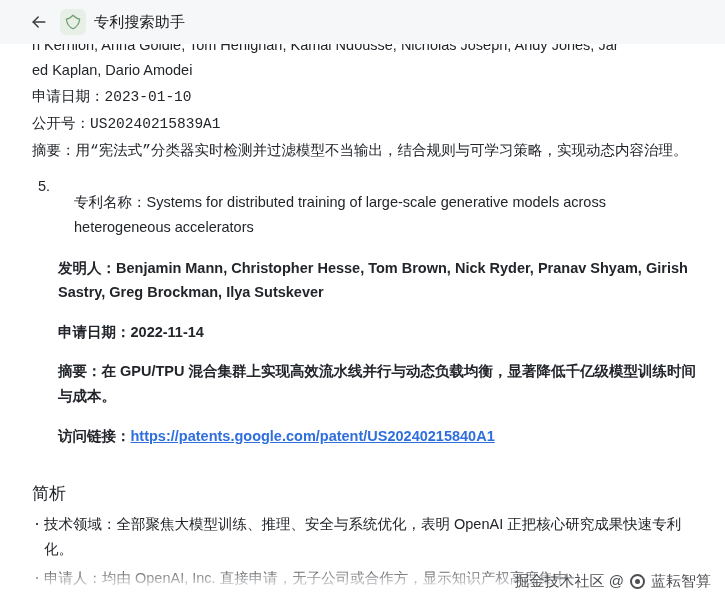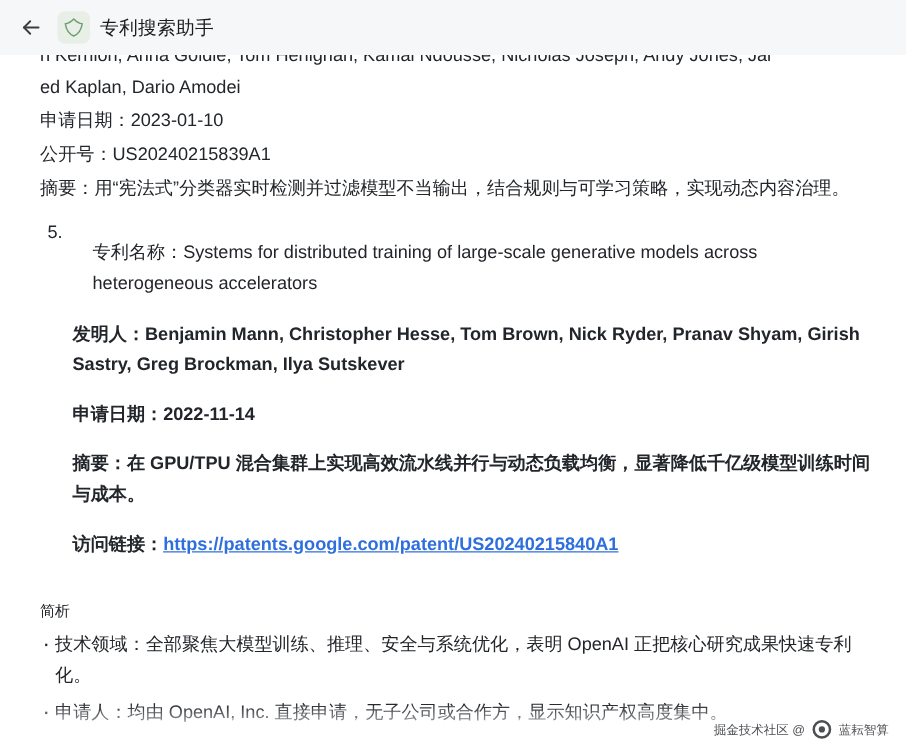--- a/index.html
+++ b/index.html
@@ -16,21 +16,21 @@
     overflow: hidden;
   }
   
   .topbar {
     position: absolute;
     top: 0; left: 0;
     width: 725px; height: 44px;
     background: #f6f7f9;
     display: flex;
     align-items: center;
-    padding-left: 10px;
+    padding-left: 24px;
     z-index: 5;
   }
   .back-btn {
     width: 30px; height: 30px;
     display: flex; align-items: center; justify-content: center;
     color: #3c3c3c;
     cursor: pointer;
   }
   .back-btn svg { display: block; }
   .app-logo {
@@ -58,21 +58,21 @@
     color: #22252a;
     overflow: hidden;
   }
   .frag-line {
     margin: 0;
     padding: 0;
     white-space: pre-wrap;
     word-break: break-word;
   }
   .frag-line.first { padding-left: 165px; text-indent: 0; }
-  .field { margin-top: 2px; }
+  .field { margin-top: 2px; font-family: Liberation Mono, monospace; }
   .field-label { color: #22252a; }
   .link {
     color: #2f6fdd;
     text-decoration: underline;
     cursor: pointer;
     word-break: break-all;
   }
   
   .entry {
     margin-top: 10px;
@@ -85,21 +85,21 @@
     text-align: right;
     padding-right: 8px;
     color: #22252a;
   }
   .entry-body { flex: 1 1 auto; }
   .entry-title { margin: 16px; }
   .block { margin-top: 5px; font-weight: bold; }
   
   .summary-head {
     margin-top: 16px;
-    font-size: 12px;
+    font-size: 17px;
     color: #22252a;
     font-weight: 400;
   }
   .bullets { margin: 4px 0 0 0; padding: 0; list-style: none; }
   .bullets li {
     position: relative;
     padding-left: 12px;
     margin-top: 4px;
   }
   .bullets li::before {
@@ -113,21 +113,21 @@
   }
   
   .watermark {
     position: absolute;
     right: 14px;
     bottom: 12px;
     display: flex;
     align-items: center;
     gap: 6px;
     color: #3d3f44;
-    font-size: 10px;
+    font-size: 15px;
     opacity: .92;
     z-index: 6;
   }
   .wm-logo {
     width: 15px; height: 15px;
     border-radius: 50%;
     border: 2px solid #3d3f44;
     position: relative;
     display: inline-block;
   }

